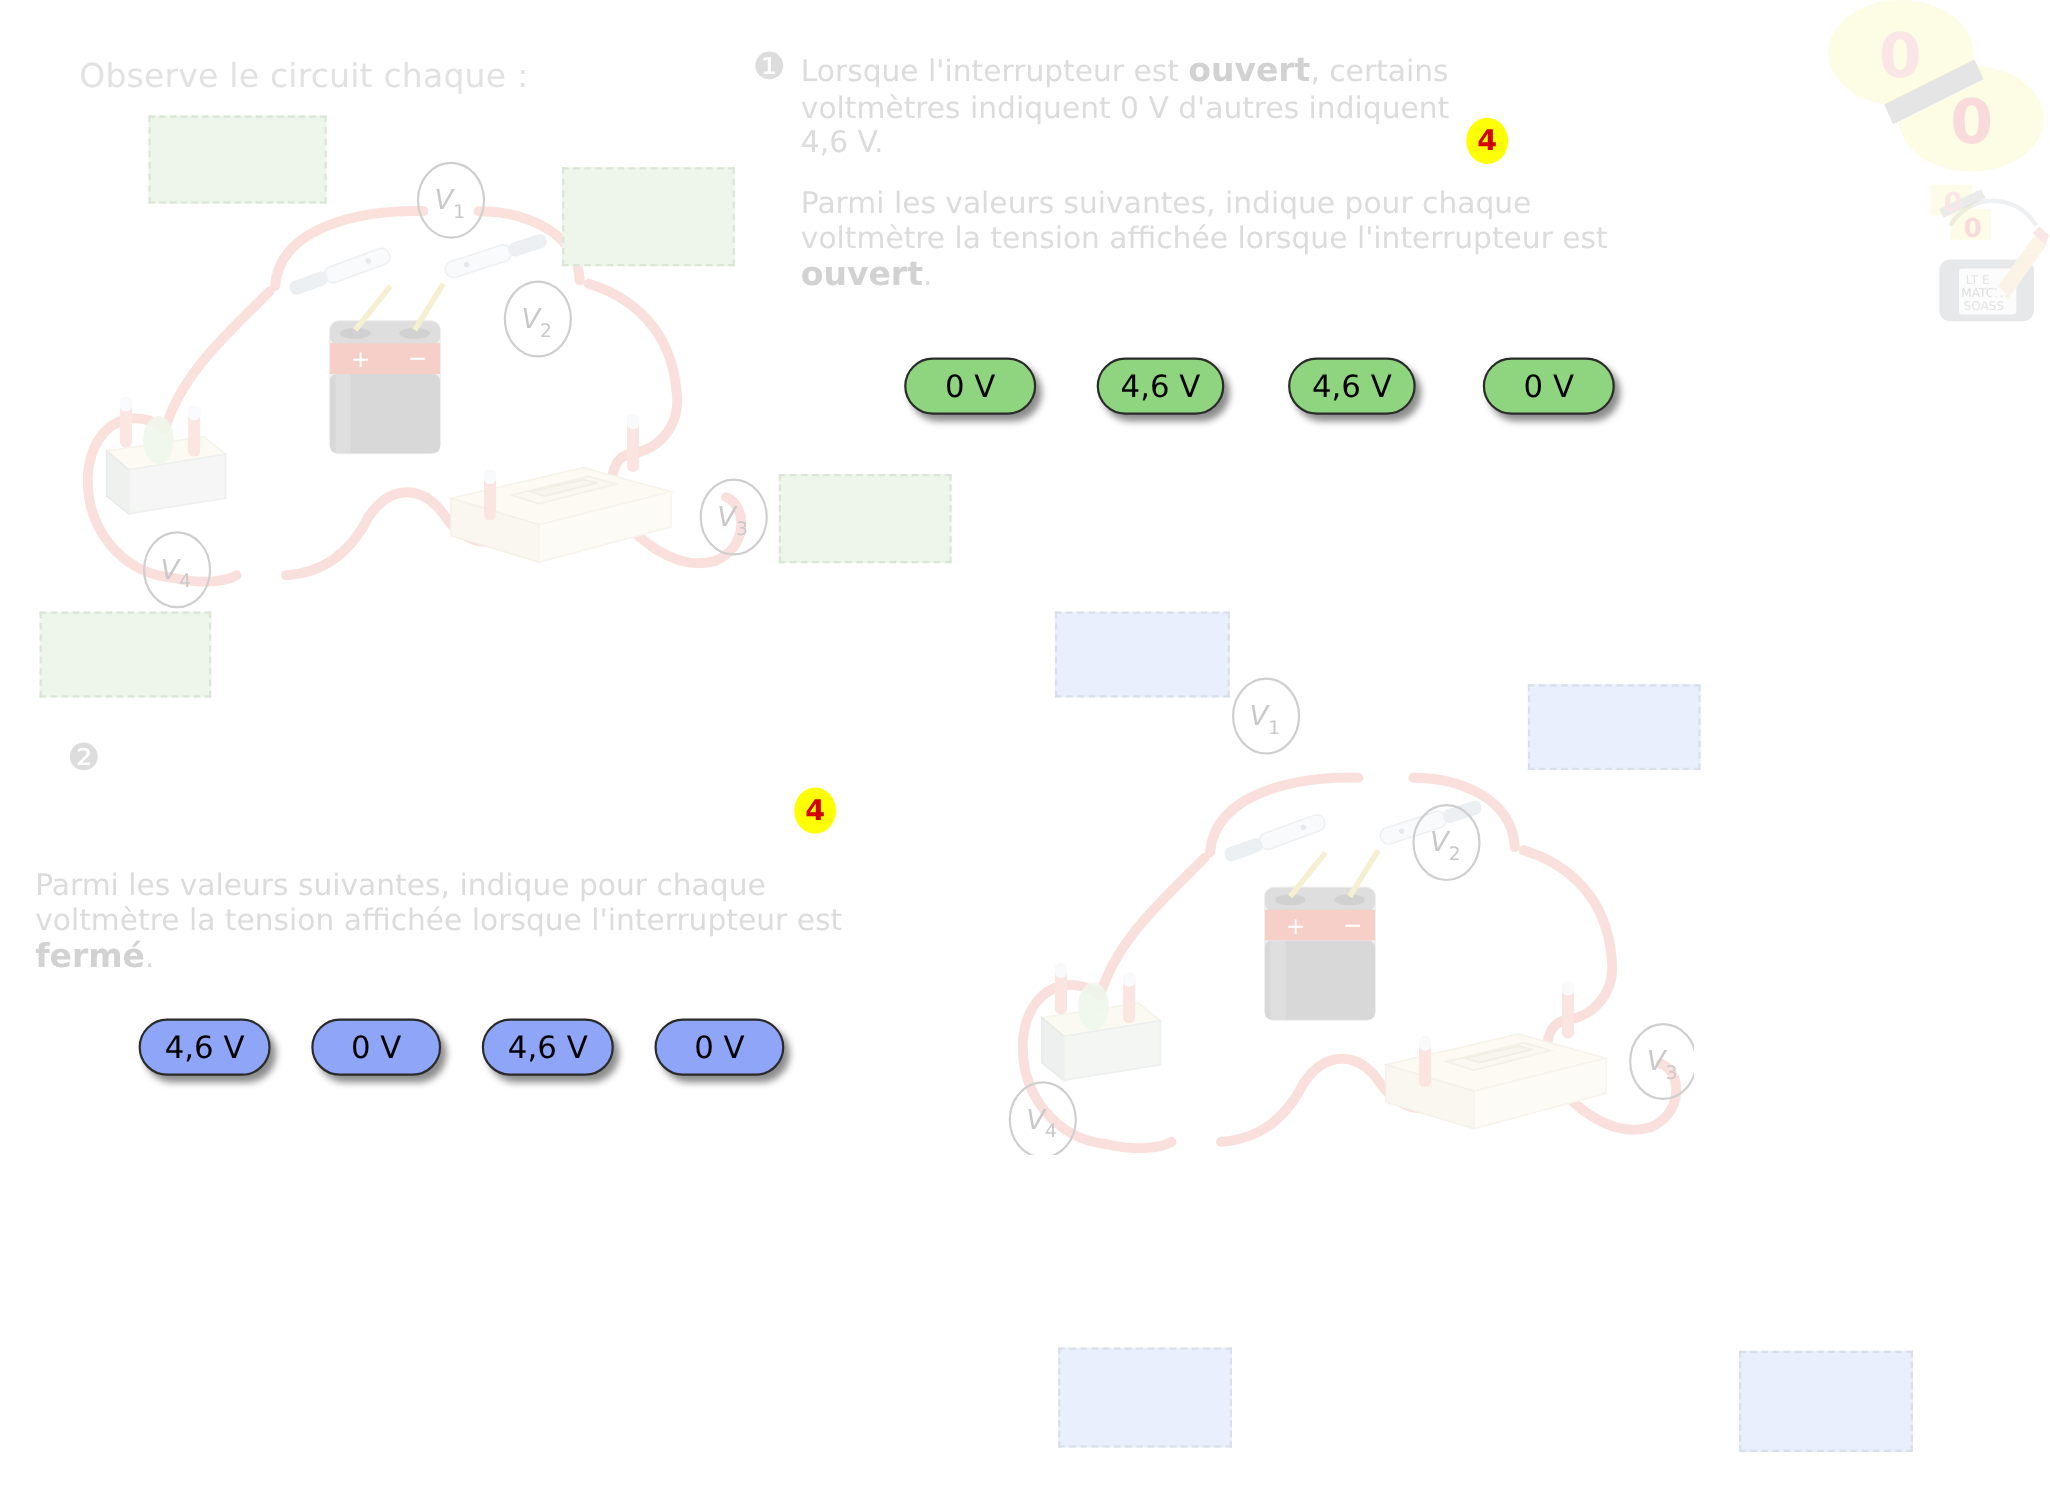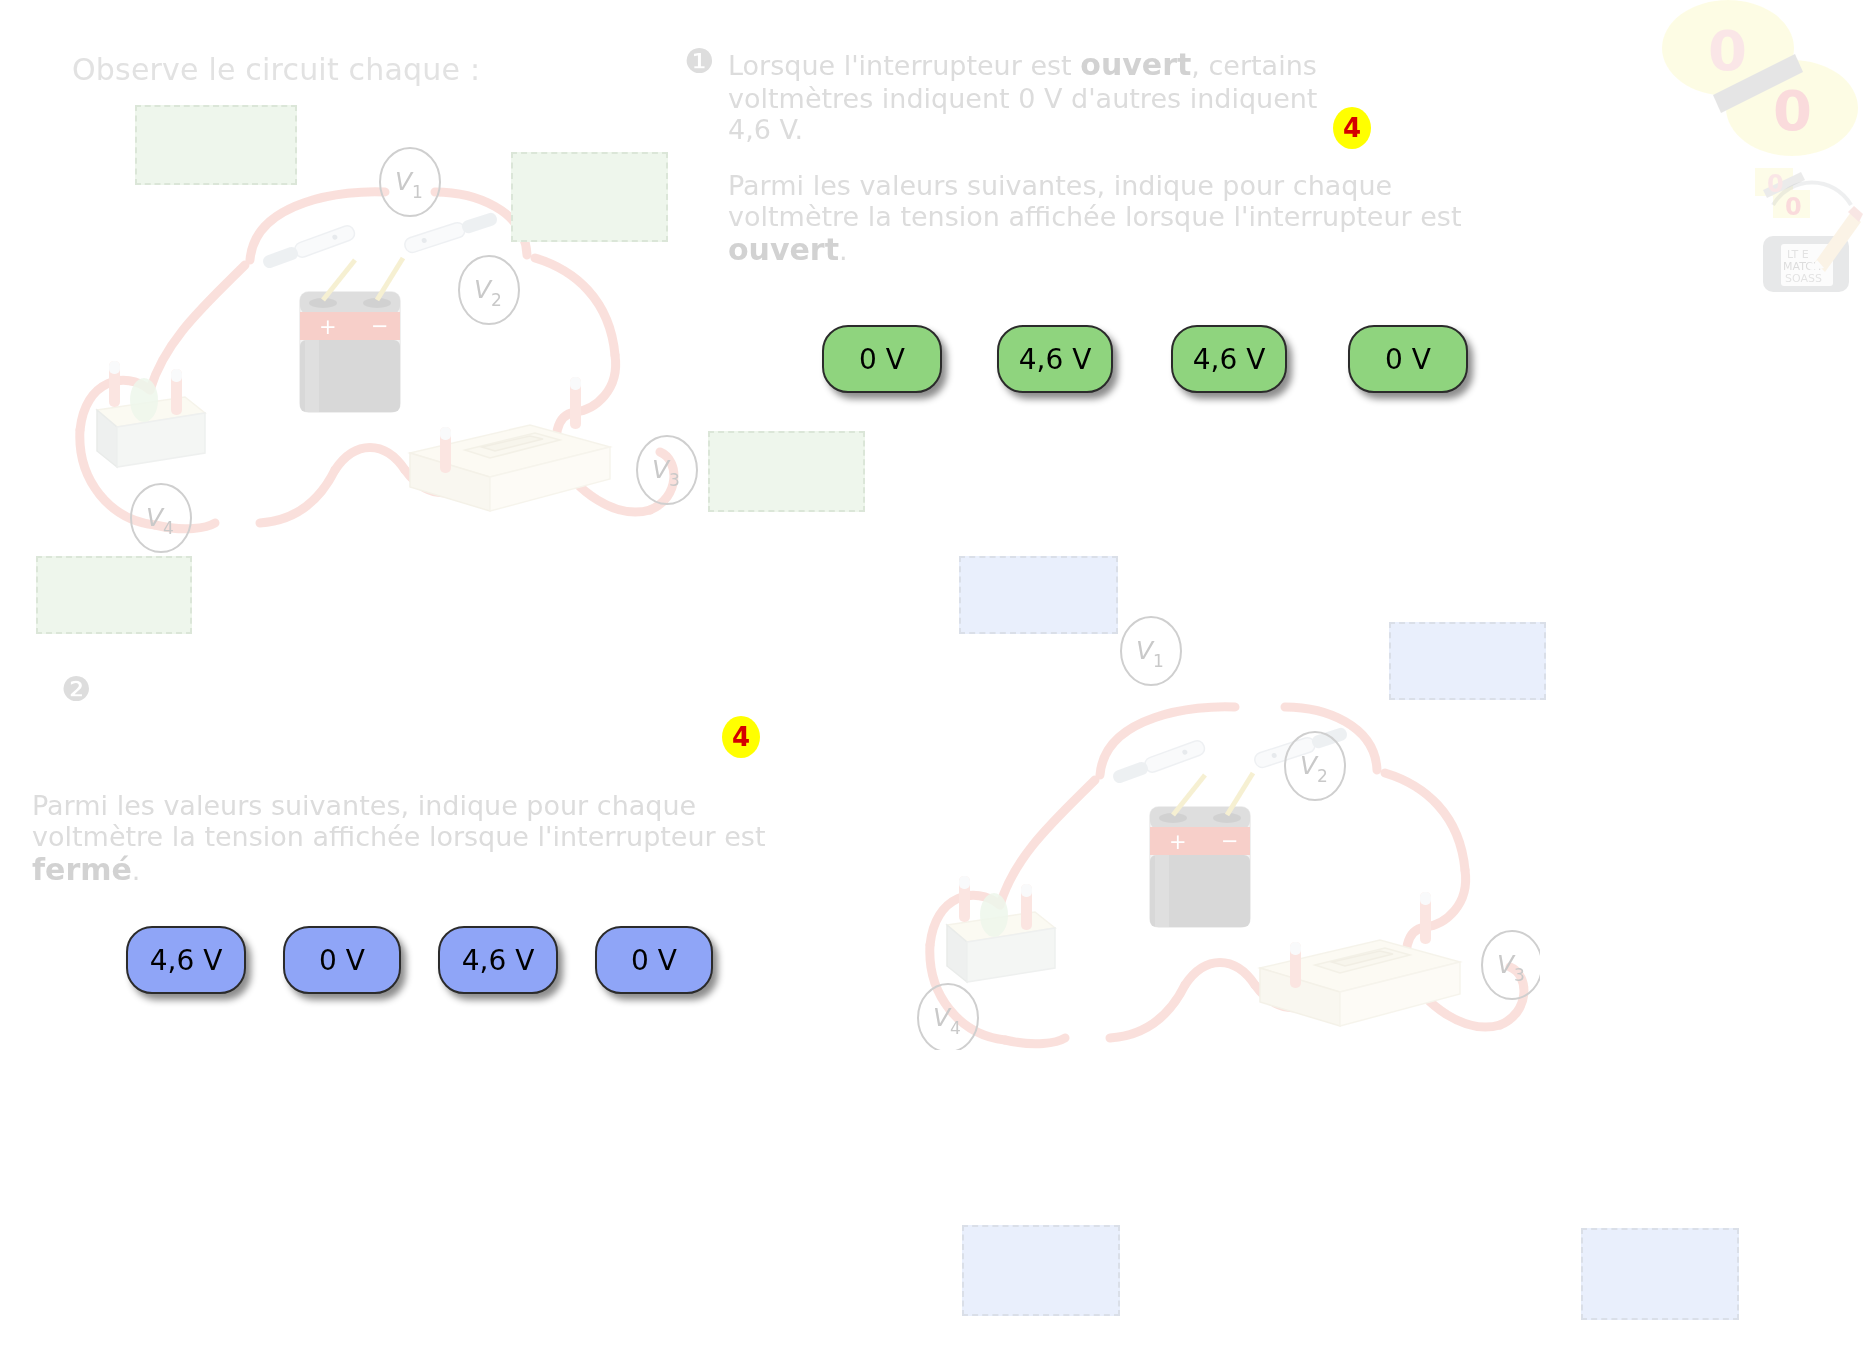--- a/index.html
+++ b/index.html
@@ -49,21 +49,21 @@
     display: flex; align-items: center; justify-content: center;
     color: #d40000;
     font-weight: bold;
     font-size: 26px;
     font-family: "DejaVu Sans", sans-serif;
   }
 
   
   .pill {
     position: absolute;
-    height: 68px;
+    height: 52px;
     border-radius: 26px;
     border: 2px solid #2b2b2b;
     display: flex; align-items: center; justify-content: center;
     font-size: 28px;
     color: #000;
     font-family: "DejaVu Sans", sans-serif;
     box-shadow: 5px 6px 7px rgba(0,0,0,.45);
   }
   .pill.green { background: #8fd47e; }
   .pill.blue  { background: #8fa5f7; }

